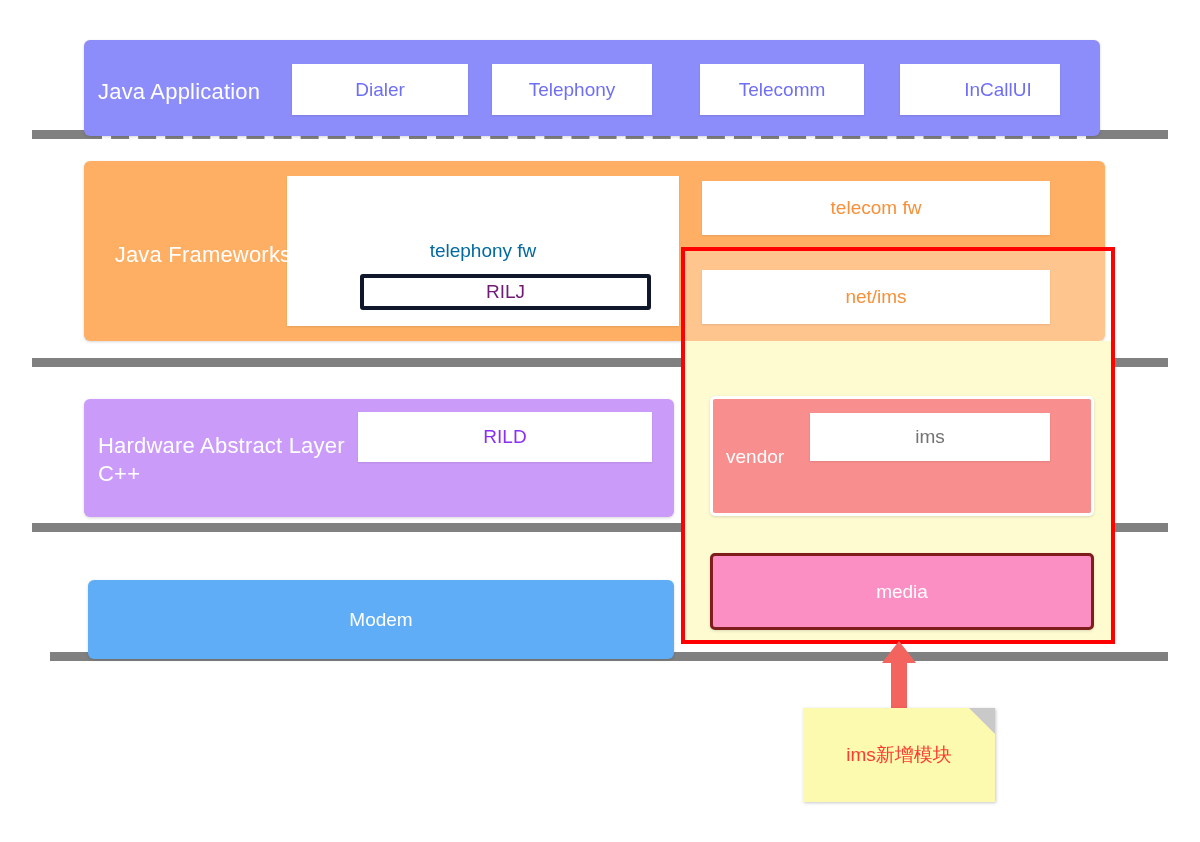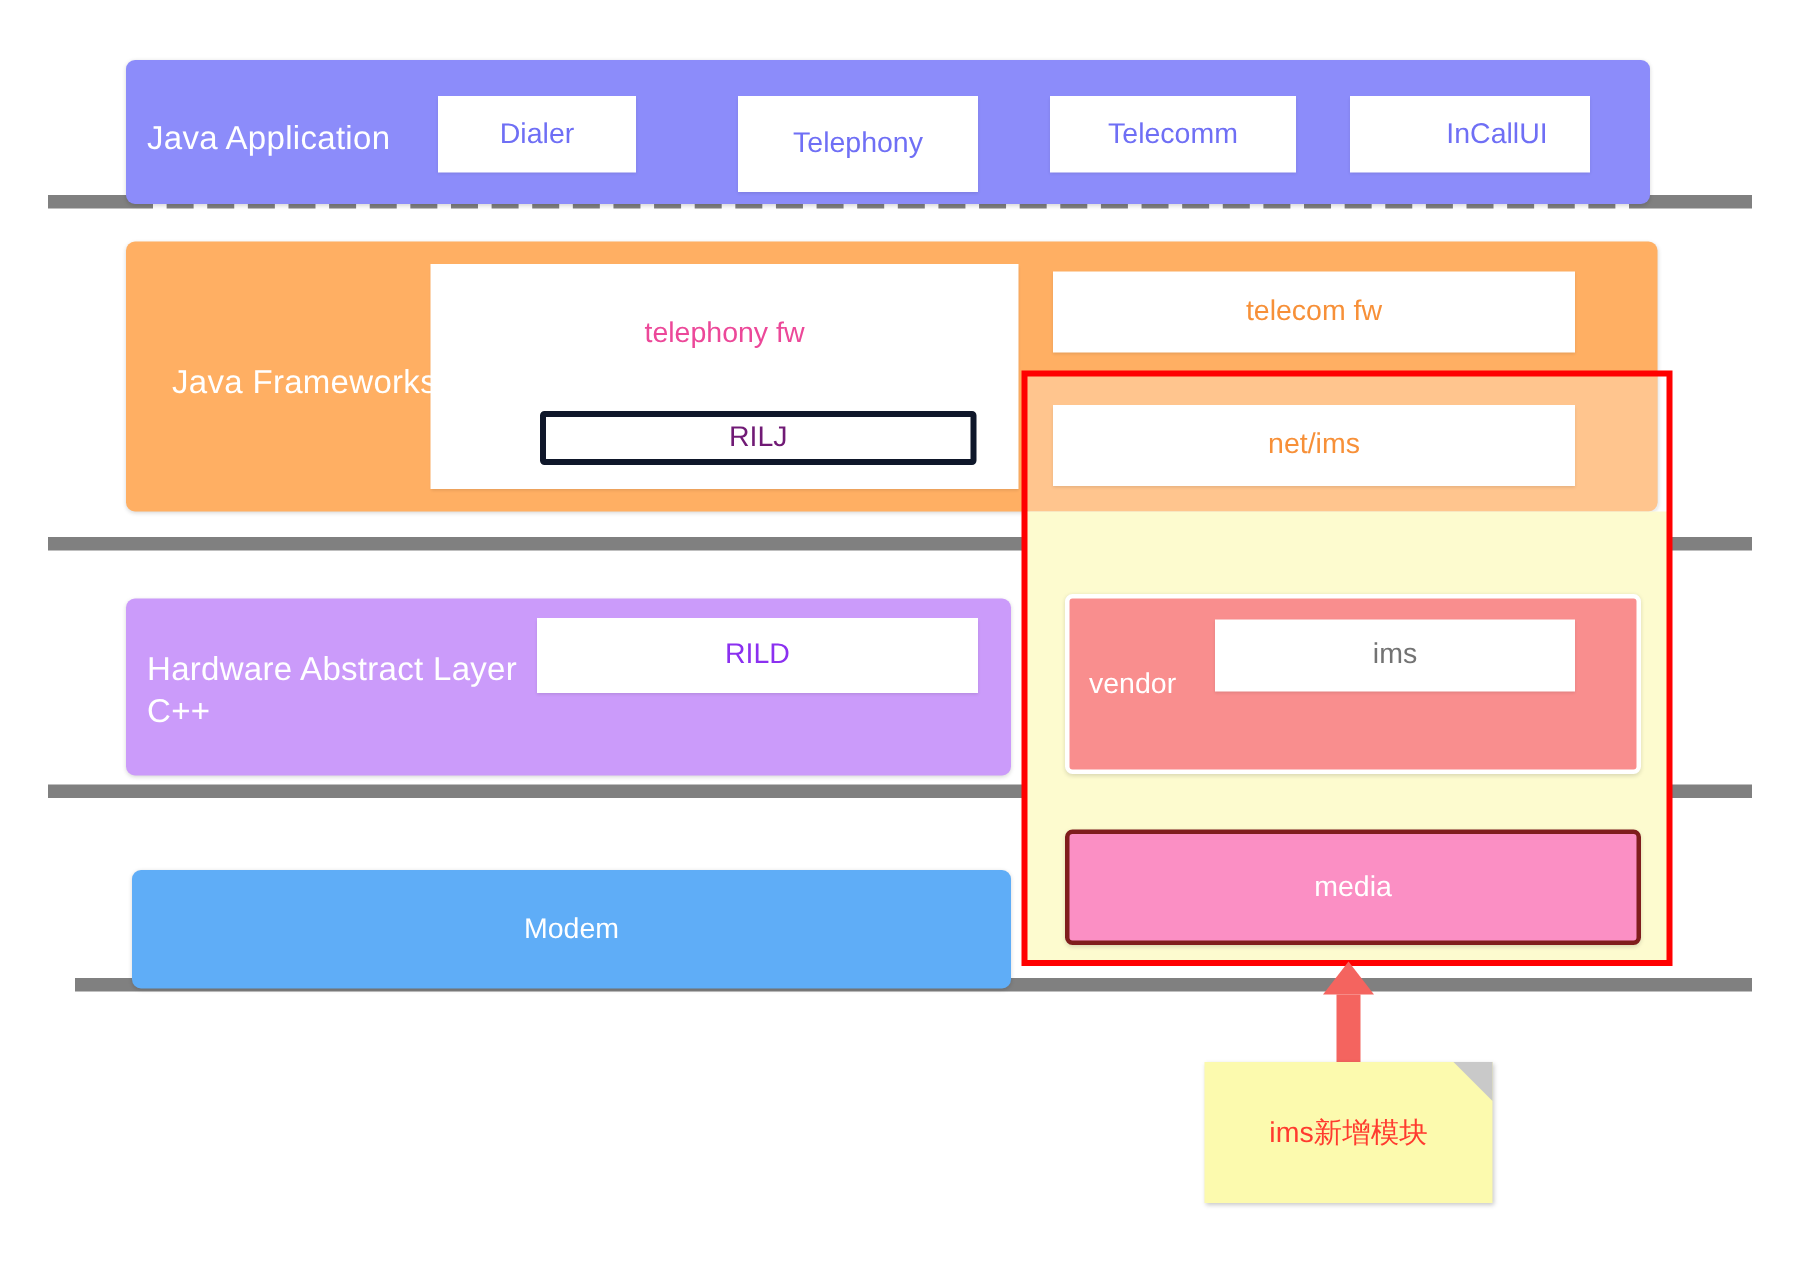--- a/index.html
+++ b/index.html
@@ -142,29 +142,29 @@
 
   <div class="sep" style="left:32px;  top:523px; width:652px;"></div>
   <div class="sep-dash" style="left:684px; top:523px; width:428px;"></div>
   <div class="sep" style="left:1112px; top:523px; width:56px;"></div>
 
   <div class="sep" style="left:50px;  top:652px; width:1118px;"></div>
 
   <div class="layer" style="left:84px; top:40px; width:1016px; height:96px; background:#8c8cfa;"></div>
   <div class="layer-label" style="left:98px; top:78px; width:200px;">Java Application</div>
 
-  <div class="wbox" style="left:292px; top:64px; width:132px; height:51px; color:#6f6ff5;">Dialer</div>
-  <div class="wbox" style="left:492px; top:64px; width:160px; height:64px; color:#6f6ff5;">Telephony</div>
+  <div class="wbox" style="left:292px; top:64px; width:176px; height:51px; color:#6f6ff5;">Dialer</div>
+  <div class="wbox" style="left:492px; top:64px; width:160px; height:51px; color:#6f6ff5;">Telephony</div>
   <div class="wbox" style="left:700px; top:64px; width:164px; height:51px; color:#6f6ff5;">Telecomm</div>
   <div class="wbox" style="left:900px; top:64px; width:160px; height:51px; color:#6f6ff5;padding-left:36px;">InCallUI</div>
 
   <div class="layer" style="left:84px; top:161px; width:1021px; height:180px; background:#ffaf63;"></div>
   <div class="layer-label" style="left:98px; top:241px; width:210px;text-align:center;">Java Frameworks</div>
 
-  <div class="wbox" style="left:287px; top:176px; width:392px; height:150px; color:#ec4899; align-items:flex-start; padding-top:36px;">telephony fw</div>
+  <div class="wbox" style="left:287px; top:176px; width:392px; height:150px; color:#0369a1; align-items:flex-start; padding-top:64px;">telephony fw</div>
   <div class="wbox plain" style="left:360px; top:274px; width:291px; height:36px; color:#701a75; border:4px solid #0f172a; border-radius:3px;">RILJ</div>
 
   <div class="wbox" style="left:702px; top:181px; width:348px; height:54px; color:#f79038;">telecom fw</div>
 
   <div id="ims-yellow-fill" style="left:683px; top:341px; width:430px; height:301px;"></div>
   <div id="ims-orange-tint" style="left:683px; top:248px; width:422px; height:93px;"></div>
 
   <div class="wbox" style="left:702px; top:270px; width:348px; height:54px; color:#f79038;">net/ims</div>
 
   <div class="cblock" style="left:710px; top:396px; width:384px; height:120px; background:#f98e8e; border:3px solid #ffffff;"></div>

